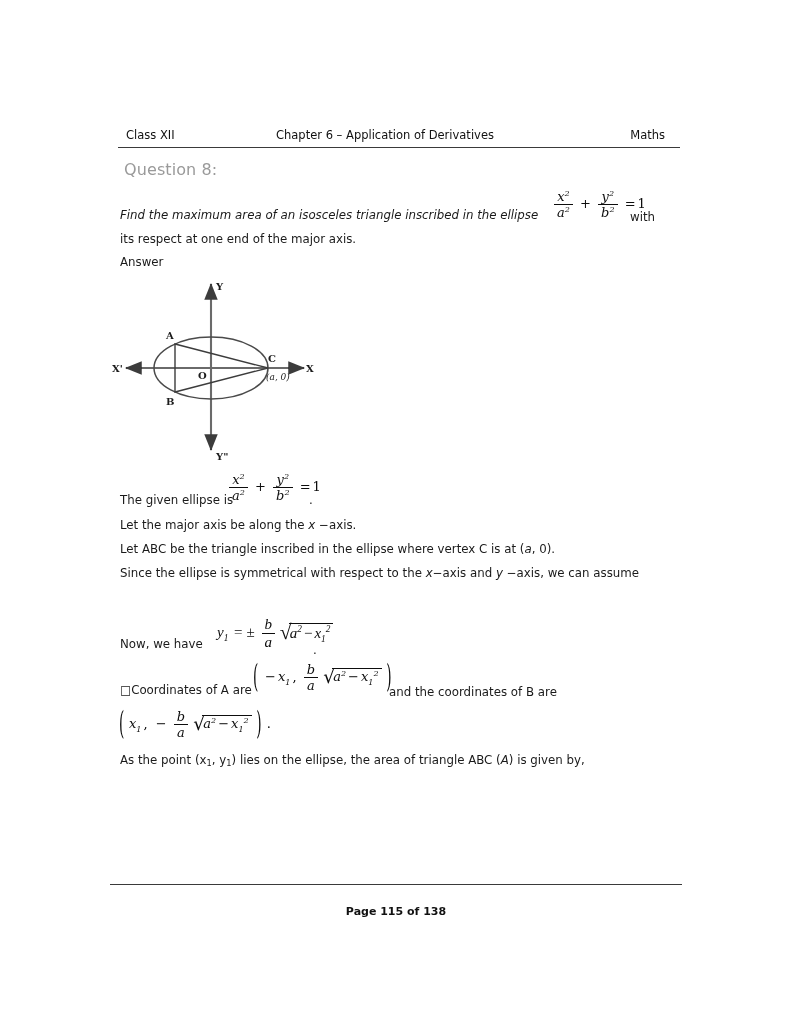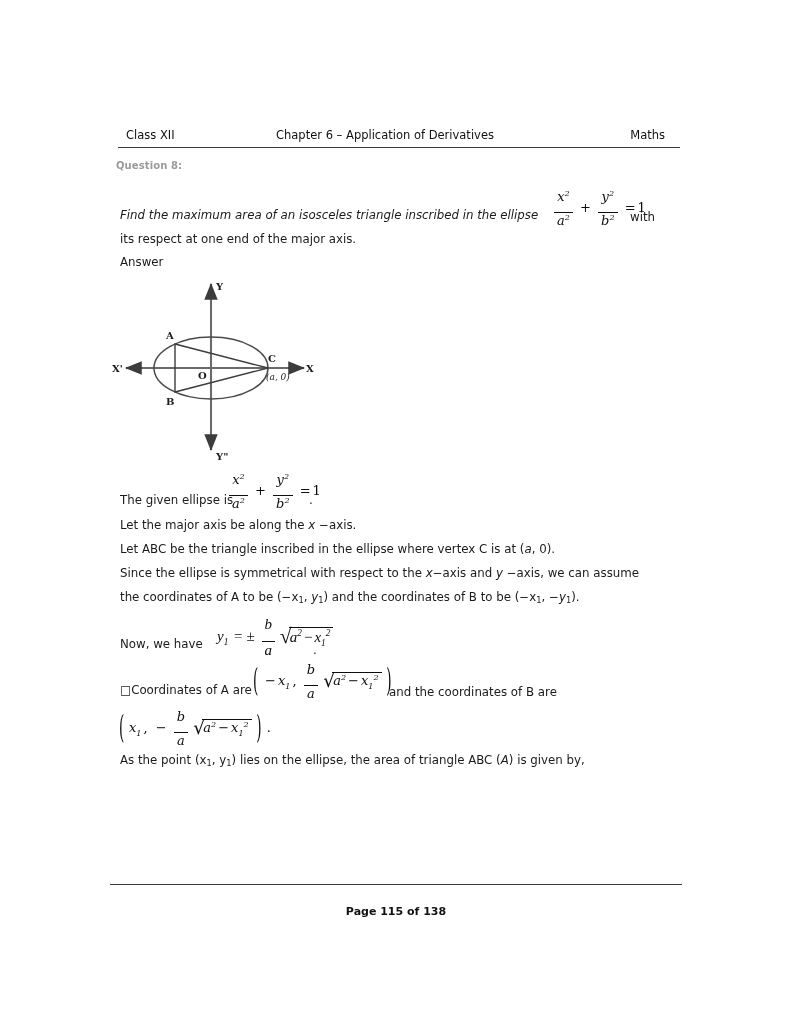--- a/index.html
+++ b/index.html
@@ -42,24 +42,24 @@
     left: 118px;
     top: 147px;
     width: 562px;
     height: 0;
     border-top: 1.3px solid #3a3a3a;
   }
 
   
   .qlabel {
     position: absolute;
-    left: 116px;
+    left: 124px;
     top: 160px;
-    font-size: 10px;
-    font-weight: bold;
+    font-size: 16px;
+    font-weight: normal;
     color: #9a9a9a;
     letter-spacing: .1px;
   }
 
   .line {
     position: absolute;
     font-size: 11.8px;
     color: #1a1a1a;
     white-space: nowrap;
     line-height: 1.1;
@@ -78,21 +78,21 @@
     line-height: 1;
   }
   .frac {
     display: inline-block;
     vertical-align: middle;
     text-align: center;
     margin: 0 1px;
   }
   .frac .num {
     display: block;
-    padding: 0 3px 9px 3px;
+    padding: 0 3px 1px 3px;
     border-bottom: 1.1px solid #0d0d0d;
     text-align: center;
   }
   .frac .den {
     display: block;
     padding: 1px 3px 0 3px;
   }
   .exp {
     font-size: .62em;
     vertical-align: super;
@@ -280,25 +280,20 @@
     <span>Let ABC be the triangle inscribed in the ellipse where vertex C is at (</span><span class="ital">a</span><span>, 0).</span>
   </div>
 
   <div class="line" style="left:120px; top:567px;">
     <span>Since the ellipse is symmetrical with respect to the</span>
     <span class="ital">x</span><span>−axis and</span>
     <span class="ital">y</span>
     <span>−axis, we can assume</span>
   </div>
 
-  <div class="line" style="left:120px; top:591px;">
-    <span>the coordinates of A to be (−x</span><sub class="s">1</sub><span>,</span>
-    <span class="ital">y</span><sub class="s">1</sub><span>) and the coordinates of B to be (−x</span><sub class="s">1</sub><span>,</span>
-    <span>−</span><span class="ital">y</span><sub class="s">1</sub><span>).</span>
-  </div>
 
   <div class="line" style="left:120px; top:638px;">Now, we have</div>
   <div class="math" style="left:217px; top:617px; font-size:15px;font-family:Liberation Serif, serif;">
     <span>y</span><span class="sb">1</span>
     <span class="op">=</span><span class="op">±</span>
     <span class="frac">
       <span class="num"><span>b</span></span>
       <span class="den"><span>a</span></span>
     </span>
     <span class="rad">

